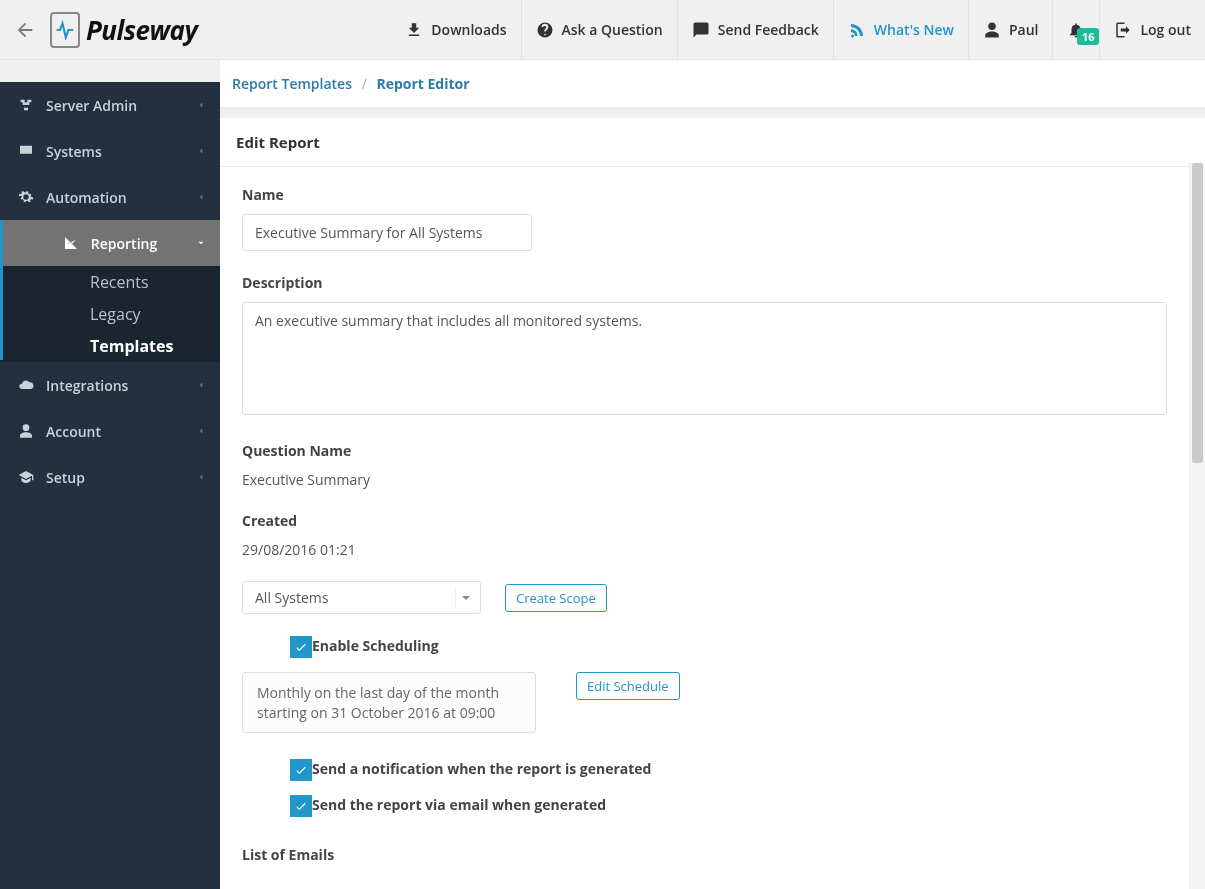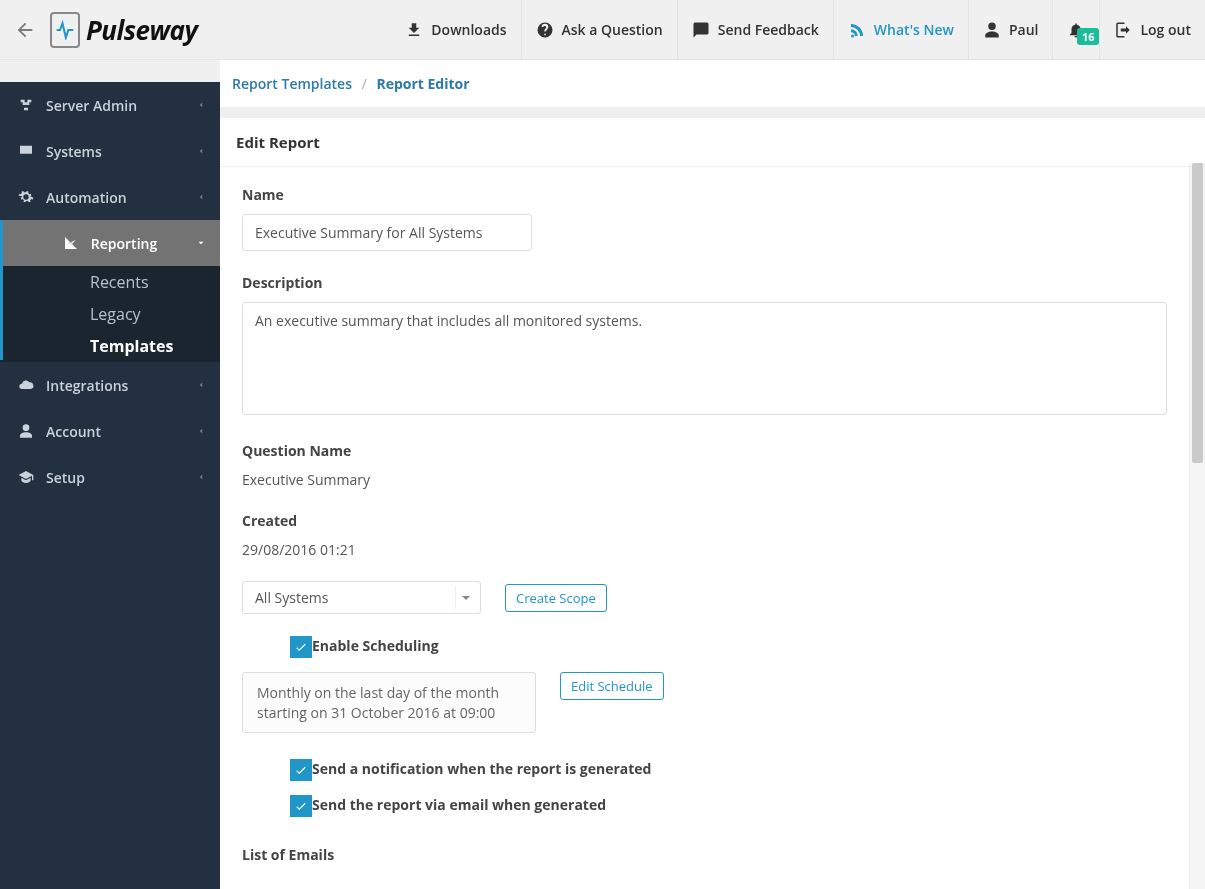--- a/index.html
+++ b/index.html
@@ -248,21 +248,21 @@
   height: 22px;
   background: #2196c8;
   display: flex;
   align-items: center;
   justify-content: center;
   cursor: pointer;
   flex-shrink: 0;
 }
 .checkbox svg { width: 14px; height: 14px; fill: #fff; }
 .check-label { font-weight: 700; color: #444; }
-.schedule-row { display: flex; align-items: flex-start; gap: 24px; margin-bottom: 26px;}
+.schedule-row { display: flex; align-items: flex-start; gap: 40px; margin-bottom: 26px;}
 .schedule-box {
   width: 294px;
   border: 1px solid #ddd;
   border-radius: 3px;
   padding: 10px 14px;
   background: #fcfcfc;
   color: #666;
   line-height: 1.4;
 }
 

